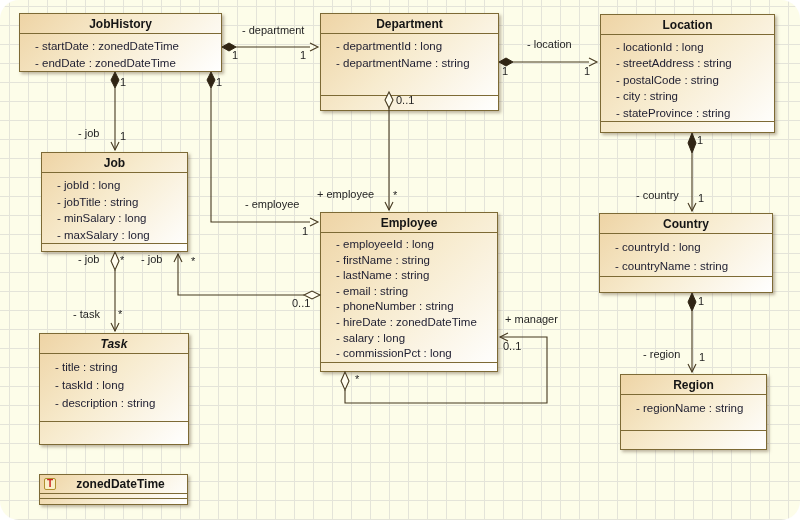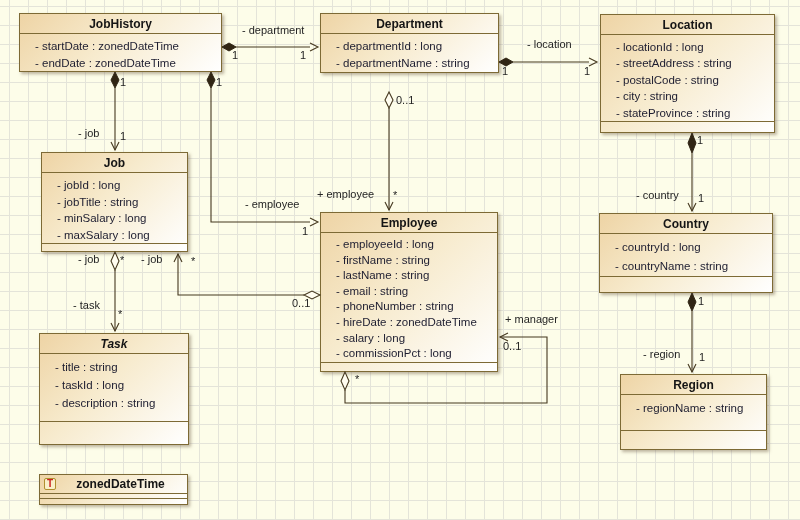--- a/index.html
+++ b/index.html
@@ -5,37 +5,38 @@
   html,body{margin:0;padding:0;}
   #canvas{
     position:relative;width:800px;height:520px;overflow:hidden;
     background-color:#fdfde9;
     background-image:
       linear-gradient(#e4e4d9 1px, transparent 1px),
       linear-gradient(90deg, #e4e4d9 1px, transparent 1px);
     background-size:19px 19px;
     background-position:9px 6px;
     font-family:"Liberation Sans", sans-serif;
+    border-radius:19px;
   }
   .cls{
     position:absolute;box-sizing:border-box;
     background:linear-gradient(135deg,#eed4a5 0%,#f7ebce 45%,#ffffff 100%);
     border:1px solid #7d6a35;
     box-shadow:2px 2px 3px rgba(125,110,85,.5);
     display:flex;flex-direction:column;
   }
   .cls .t{
     font-size:12px;font-weight:bold;color:#151515;text-align:center;
     padding:3px 4px 2px;border-bottom:1px solid #7d6a35;line-height:14px;
   }
   .cls .a{flex:1;padding:4px 7px 0 15px;font-size:11.5px;color:#1d1d30;line-height:17px;}
   .cls .a div{white-space:nowrap;overflow:hidden;}
   .cls .e{border-top:1px solid #7d6a35;}
   #box-jobhistory{left:19px;top:13px;width:203px;height:59px}
-  #box-department{left:320px;top:13px;width:179px;height:60px}
+  #box-department{left:320px;top:13px;width:179px;height:98px}
   #box-department .e{height:14px}
   #box-location{left:600px;top:14px;width:175px;height:119px}
   #box-location .a{line-height:16.4px}
   #box-location .e{height:16px}
   #box-job{left:41px;top:152px;width:147px;height:100px}
   #box-job .a{line-height:16.5px}
   #box-job .e{height:12px}
   #box-employee{left:320px;top:212px;width:178px;height:160px}
   #box-employee .a{line-height:15.6px}
   #box-employee .e{height:12px}
@@ -65,21 +66,21 @@
   #edges line,#edges polyline{stroke:#45381f;stroke-width:1.1;fill:none}
   #edges polygon.solid{fill:#302514;stroke:#302514}
   #edges polygon.open{fill:#fffdf0;stroke:#45381f;stroke-width:1.1}
   
   .el{position:absolute;font-size:11px;color:#242424;white-space:pre;line-height:12px}
   #l1{left:242px;top:24px}   #l2{left:232px;top:49px}   #l3{left:300px;top:49px}
   #l4{left:527px;top:38px}   #l5{left:502px;top:65px}   #l6{left:584px;top:65px}
   #l7{left:120px;top:76px}   #l8{left:78px;top:127px}   #l9{left:120px;top:130px}
   #l10{left:216px;top:76px}  #l11{left:245px;top:198px} #l12{left:302px;top:225px}
   #l13{left:396px;top:94px}  #l14{left:317px;top:188px} #l15{left:393px;top:189px}
-  #l16{left:78px;top:253px}  #l17{left:120px;top:254px} #l18{left:73px;top:299px}
+  #l16{left:78px;top:253px}  #l17{left:120px;top:254px} #l18{left:73px;top:308px}
   #l19{left:118px;top:308px} #l20{left:141px;top:253px} #l21{left:191px;top:255px}
   #l22{left:292px;top:297px} #l23{left:355px;top:373px} #l24{left:505px;top:313px}
   #l25{left:503px;top:340px} #l26{left:697px;top:134px} #l27{left:636px;top:189px}
   #l28{left:698px;top:192px} #l29{left:698px;top:295px} #l30{left:643px;top:348px}
   #l31{left:699px;top:351px}
 </style>
 </head>
 <body>
 
 <div id="canvas">

